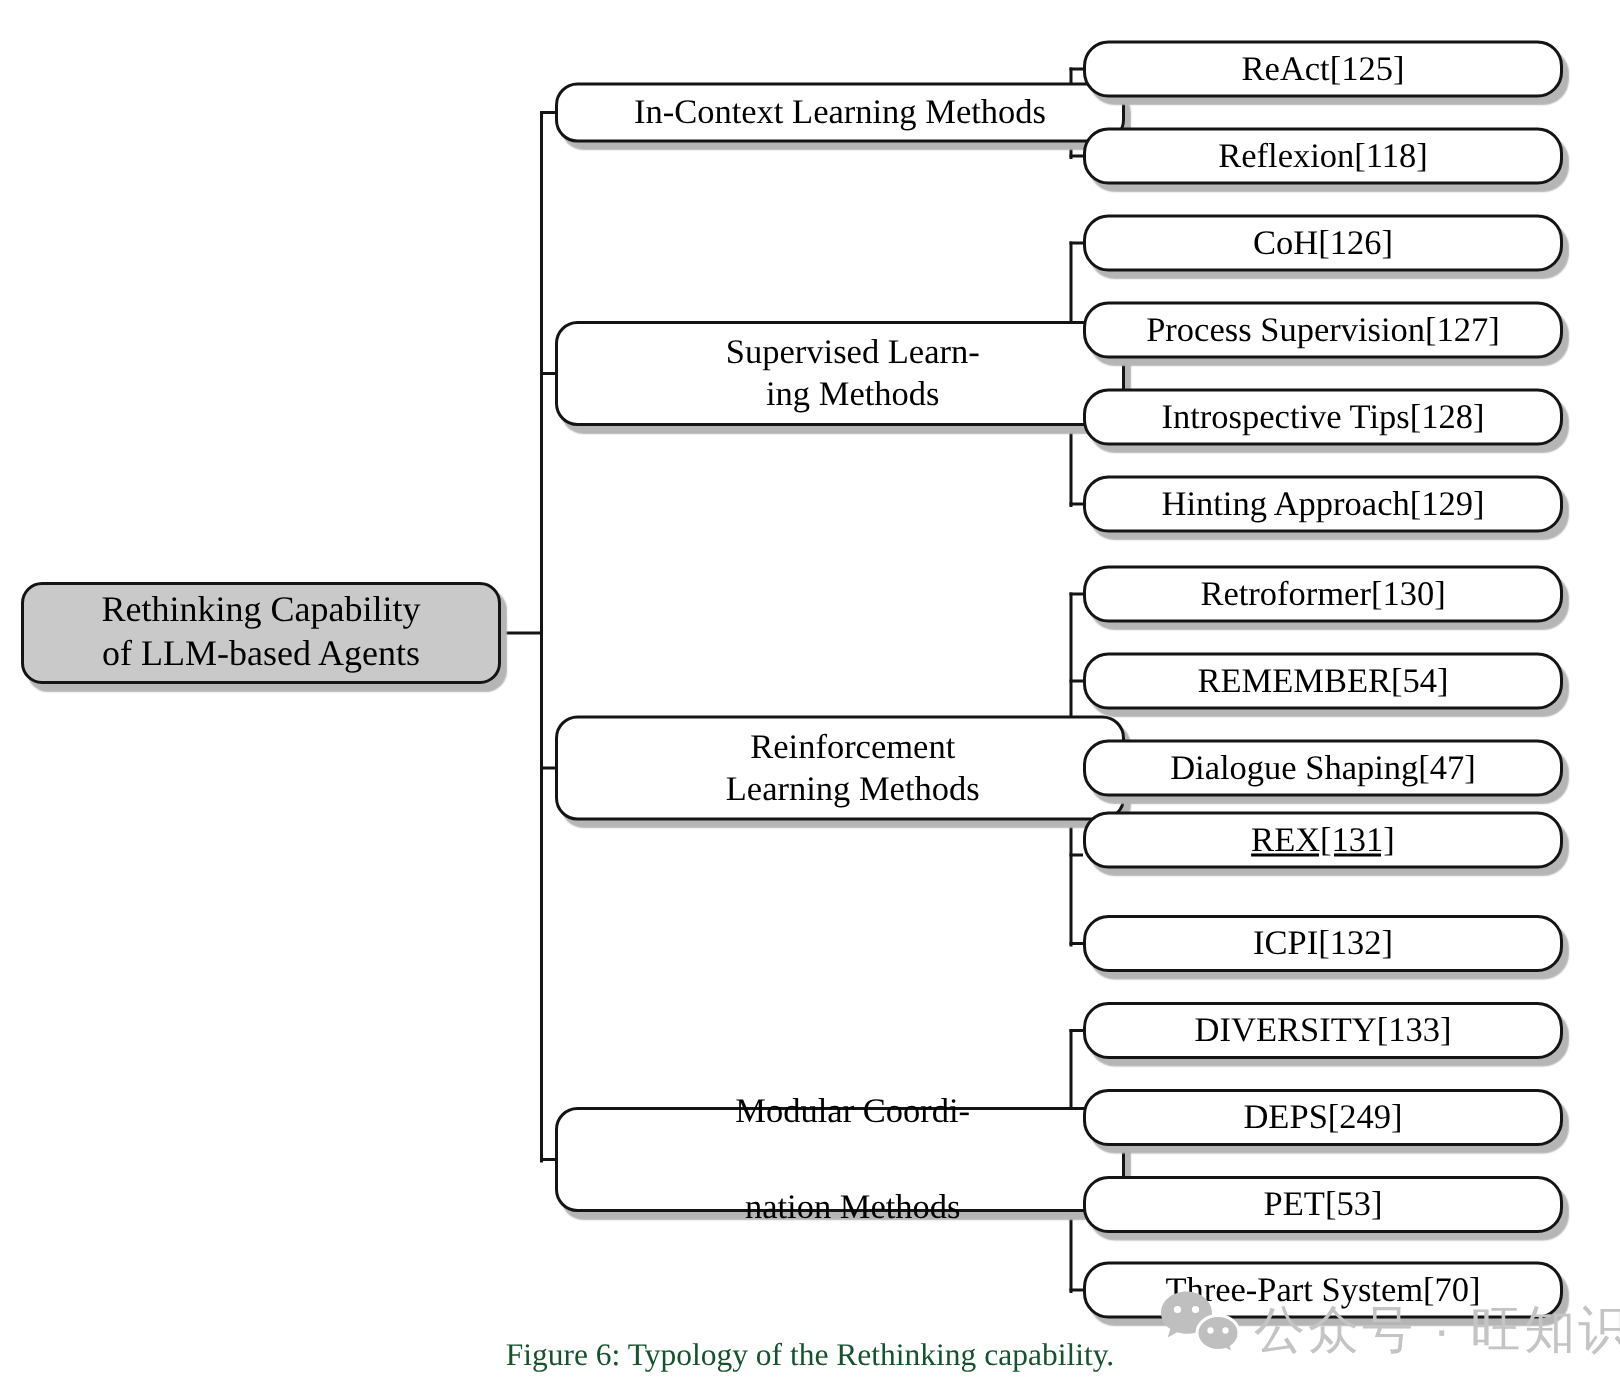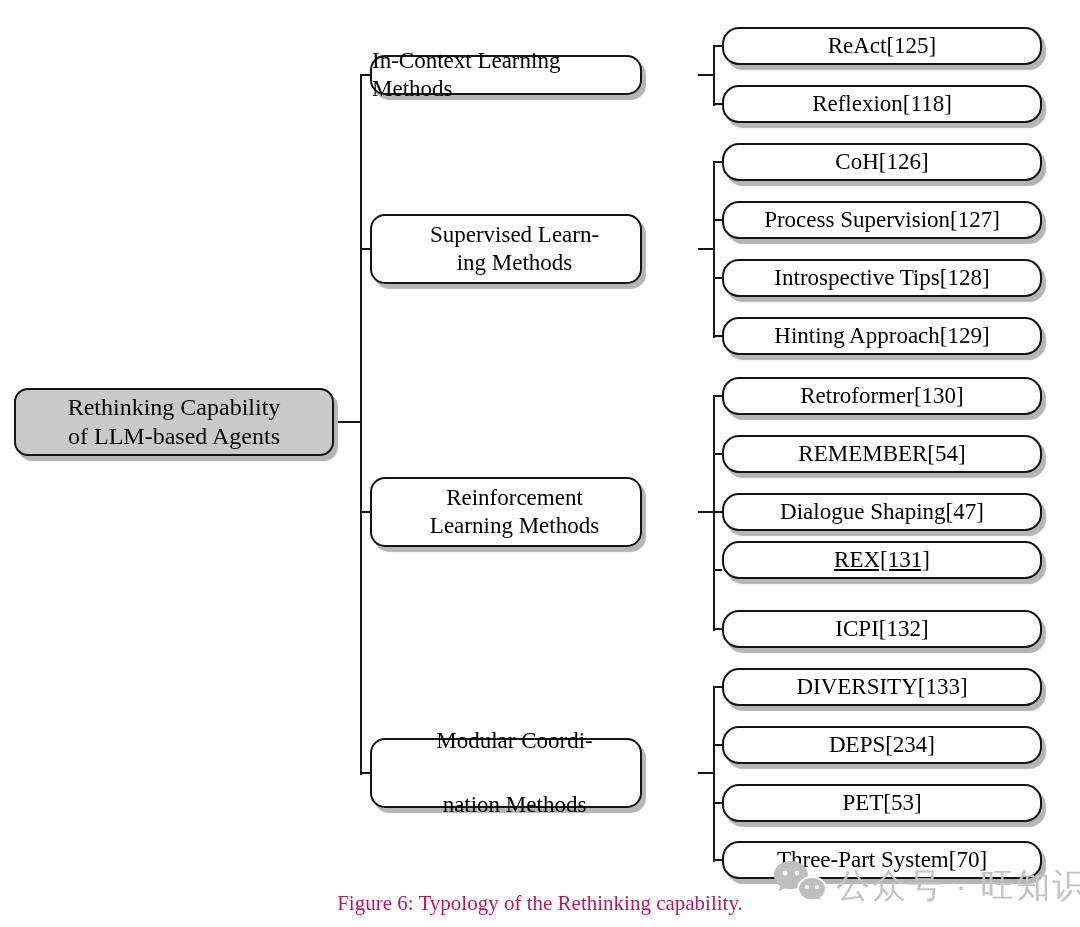--- a/index.html
+++ b/index.html
@@ -2,30 +2,30 @@
 <html><head>
 <meta charset="utf-8">
 <style>
   html,body{margin:0;padding:0;background:#ffffff;}
   .page{position:relative;width:1080px;height:927px;background:#ffffff;overflow:hidden;
         font-family:"Liberation Serif", serif;color:#000;}
   .node{position:absolute;box-sizing:border-box;background:#ffffff;border:2px solid #141414;
         display:flex;flex-direction:column;align-items:center;justify-content:center;
         line-height:1.22;box-shadow:4px 5px 1px #b5b5b5;}
   .leaf{left:722px;width:320px;height:38px;border-radius:17px;font-size:23px;}
-  .cat{left:370px;width:272px;border-radius:15px;font-size:23px;}
+  .cat{left:370px;width:380px;border-radius:15px;font-size:23px;}
   .cat.one{height:40px;}
   .cat.two{height:70px;padding-left:17px;}
   .root{left:14px;top:388px;width:320px;height:68px;border-radius:14px;
         background:#c9c9c9;font-size:24px;}
   .hline,.vline{position:absolute;background:#141414;}
   .hline{height:2px;}
   .vline{width:2px;}
   .caption{position:absolute;left:0;top:891px;width:1080px;text-align:center;
-           font-size:21px;color:#be185d;}
+           font-size:21px;color:#14532d;}
   .watermark{position:absolute;left:772px;top:858px;display:flex;align-items:center;
              gap:10px;z-index:5;}
   .watermark .wm-text{font-family:"Liberation Sans", sans-serif;font-size:34px;
              color:#c4c4c4;letter-spacing:2px;white-space:nowrap;}
 </style>
 </head>
 <body>
 
 <div class="page">
 
@@ -92,21 +92,21 @@
   <div class="node leaf" style="top:259px;">Introspective Tips[128]</div>
   <div class="node leaf" style="top:317px;">Hinting Approach[129]</div>
 
   <div class="node leaf" style="top:377px;">Retroformer[130]</div>
   <div class="node leaf" style="top:435px;">REMEMBER[54]</div>
   <div class="node leaf" style="top:493px;">Dialogue Shaping[47]</div>
   <div class="node leaf" style="top:541px;text-decoration:underline;">REX[131]</div>
   <div class="node leaf" style="top:610px;">ICPI[132]</div>
 
   <div class="node leaf" style="top:668px;">DIVERSITY[133]</div>
-  <div class="node leaf" style="top:726px;">DEPS[234]</div>
+  <div class="node leaf" style="top:726px;">DEPS[249]</div>
   <div class="node leaf" style="top:784px;">PET[53]</div>
   <div class="node leaf" style="top:841px;">Three-Part System[70]</div>
 
   <div class="caption">Figure 6: Typology of the Rethinking capability.</div>
 
   <div class="watermark">
     <span>
       <svg width="54" height="52" viewBox="0 0 54 52">
         <g fill="#bfbfbf">
           <path d="M19 3 C9.6 3 2 9.3 2 17.1 c0 4.4 2.4 8.3 6.2 10.9 l-1.8 5.6 6.3-3.4 c1.9.6 4.1 1 6.3 1 9.4 0 17-6.3 17-14.1 C36 9.3 28.4 3 19 3 Z"></path>

